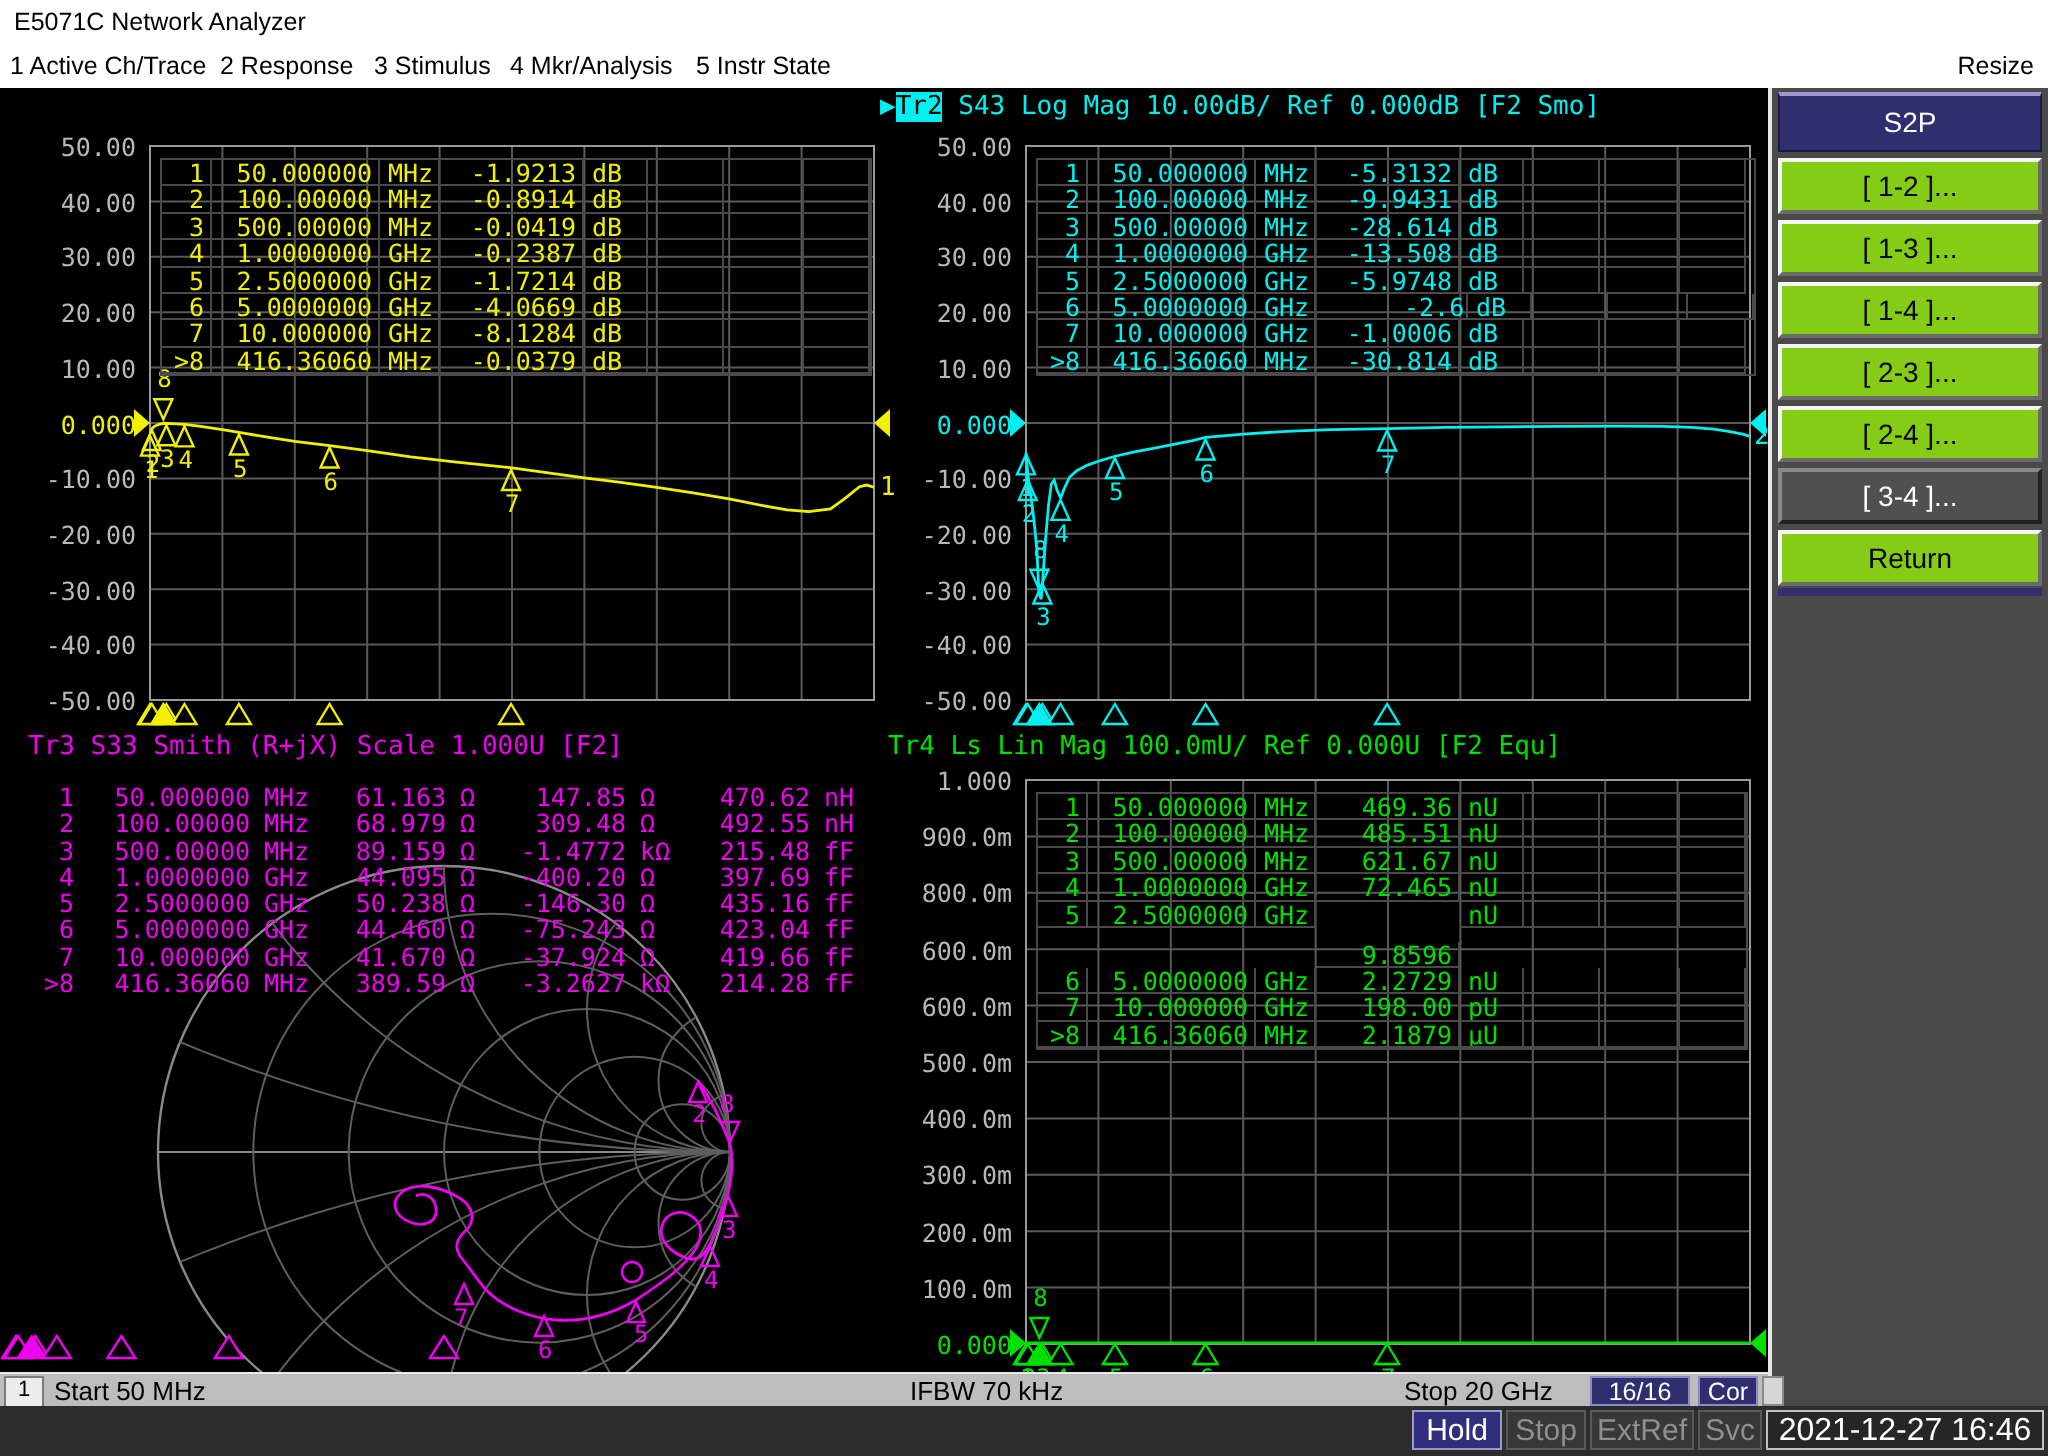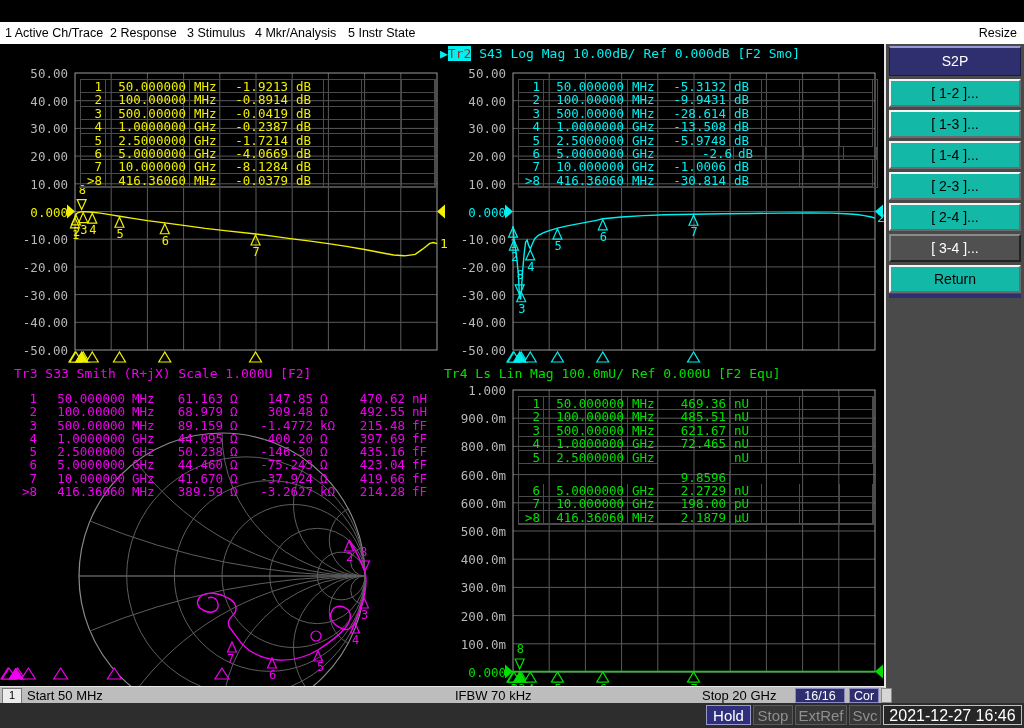--- a/index.html
+++ b/index.html
@@ -7,31 +7,31 @@
        font-family:"Liberation Sans",sans-serif;}
   .titlebar{position:absolute;left:0;top:0;width:1024px;height:22px;background:#ffffff;
             color:#000;font-size:12.5px;line-height:22px;padding-left:7px;box-sizing:border-box;}
   .menubar{position:absolute;left:0;top:22px;width:1024px;height:22px;background:#ffffff;
            color:#000;font-size:12.5px;line-height:22px;}
   .menubar .mi{position:absolute;top:0;height:22px;cursor:default;}
   .screen{position:absolute;left:0;top:44px;width:884px;height:642px;background:#000;}
   .leftstrip{position:absolute;left:0;top:44px;width:5px;height:642px;background:#cfcfcf;border-right:1px solid #6a6a6a;}
   .mono{font-family:"DejaVu Sans Mono",monospace;}
   .hdr{position:absolute;font-size:13px;white-space:pre;}
-  .tr2badge{background:#00f0f0;color:#b91c1c;}
+  .tr2badge{background:#00f0f0;color:#000000;}
   .ylab{position:absolute;font-size:12.5px;text-align:right;color:#b8b8b8;white-space:pre;}
   .mtable{position:absolute;}
   .mrow{display:flex;}
   .mcell{box-sizing:border-box;overflow:hidden;white-space:pre;}
   .sidebar{position:absolute;left:884px;top:44px;width:140px;height:659px;background:#4a4a4a;
            border-left:2px solid #e6e6e6;box-sizing:border-box;}
   .skey{position:absolute;left:3px;width:132px;font-size:14px;text-align:center;cursor:pointer;
         box-sizing:border-box;}
   .skey.head{background:#2f2f6f;color:#fff;border:1px solid #1a1a44;border-top:2px solid #9a9ad0;line-height:27px;height:30px;}
-  .skey.norm{background:#14b8a6;color:#000;border-top:2px solid #f5f5f5;border-left:2px solid #f5f5f5;
+  .skey.norm{background:#84cc16;color:#000;border-top:2px solid #f5f5f5;border-left:2px solid #f5f5f5;
              border-bottom:2px solid #6b6b6b;border-right:2px solid #6b6b6b;line-height:24px;height:28px;}
   .skey.sel{background:#505050;color:#fff;border-top:2px solid #8a8a8a;border-left:2px solid #8a8a8a;
             border-bottom:2px solid #222;border-right:2px solid #222;line-height:24px;height:28px;}
   .navstrip{position:absolute;left:3px;width:132px;height:4px;background:#2f2f6f;}
   .statusbar{position:absolute;left:0;top:686px;width:884px;height:17px;background:#bdbdbd;
              border-top:1px solid #e8e8e8;box-sizing:border-box;font-size:13px;color:#000;}
   .statusbar .sb{position:absolute;top:1px;line-height:15px;white-space:pre;}
   .chbox{position:absolute;left:2px;top:1px;width:18px;height:14px;background:#ececec;border:1px solid #7a7a7a;
          text-align:center;font-size:11px;line-height:13px;}
   .badge{position:absolute;top:1px;height:15px;background:#2f2f6f;color:#fff;text-align:center;
@@ -43,20 +43,23 @@
   .tkb.on{background:#2f2f7d;color:#fff;border:1px solid #9a9ac8;}
   .tkb.off{background:#383838;color:#8f8f8f;border:1px solid #5a5a5a;}
   .tkb.time{background:#262626;color:#fff;border:1px solid #c0c0c0;font-size:16px;}
   svg text{font-family:"DejaVu Sans Mono",monospace;}
 </style>
 </head>
 <body>
 
 <div class="app">
 
+  <div class="titlebar">
+    <span>E5071C Network Analyzer</span>
+  </div>
 
   <div class="menubar" id="menubar">
     <span class="mi" style="right:7px">Resize</span>
   <span class="mi" style="left: 5px;">1 Active Ch/Trace</span>
       <span class="mi" style="left: 110px;">2 Response</span>
       <span class="mi" style="left: 187px;">3 Stimulus</span>
       <span class="mi" style="left: 255px;">4 Mkr/Analysis</span>
       <span class="mi" style="left: 348px;">5 Instr State</span>
     </div>
 

